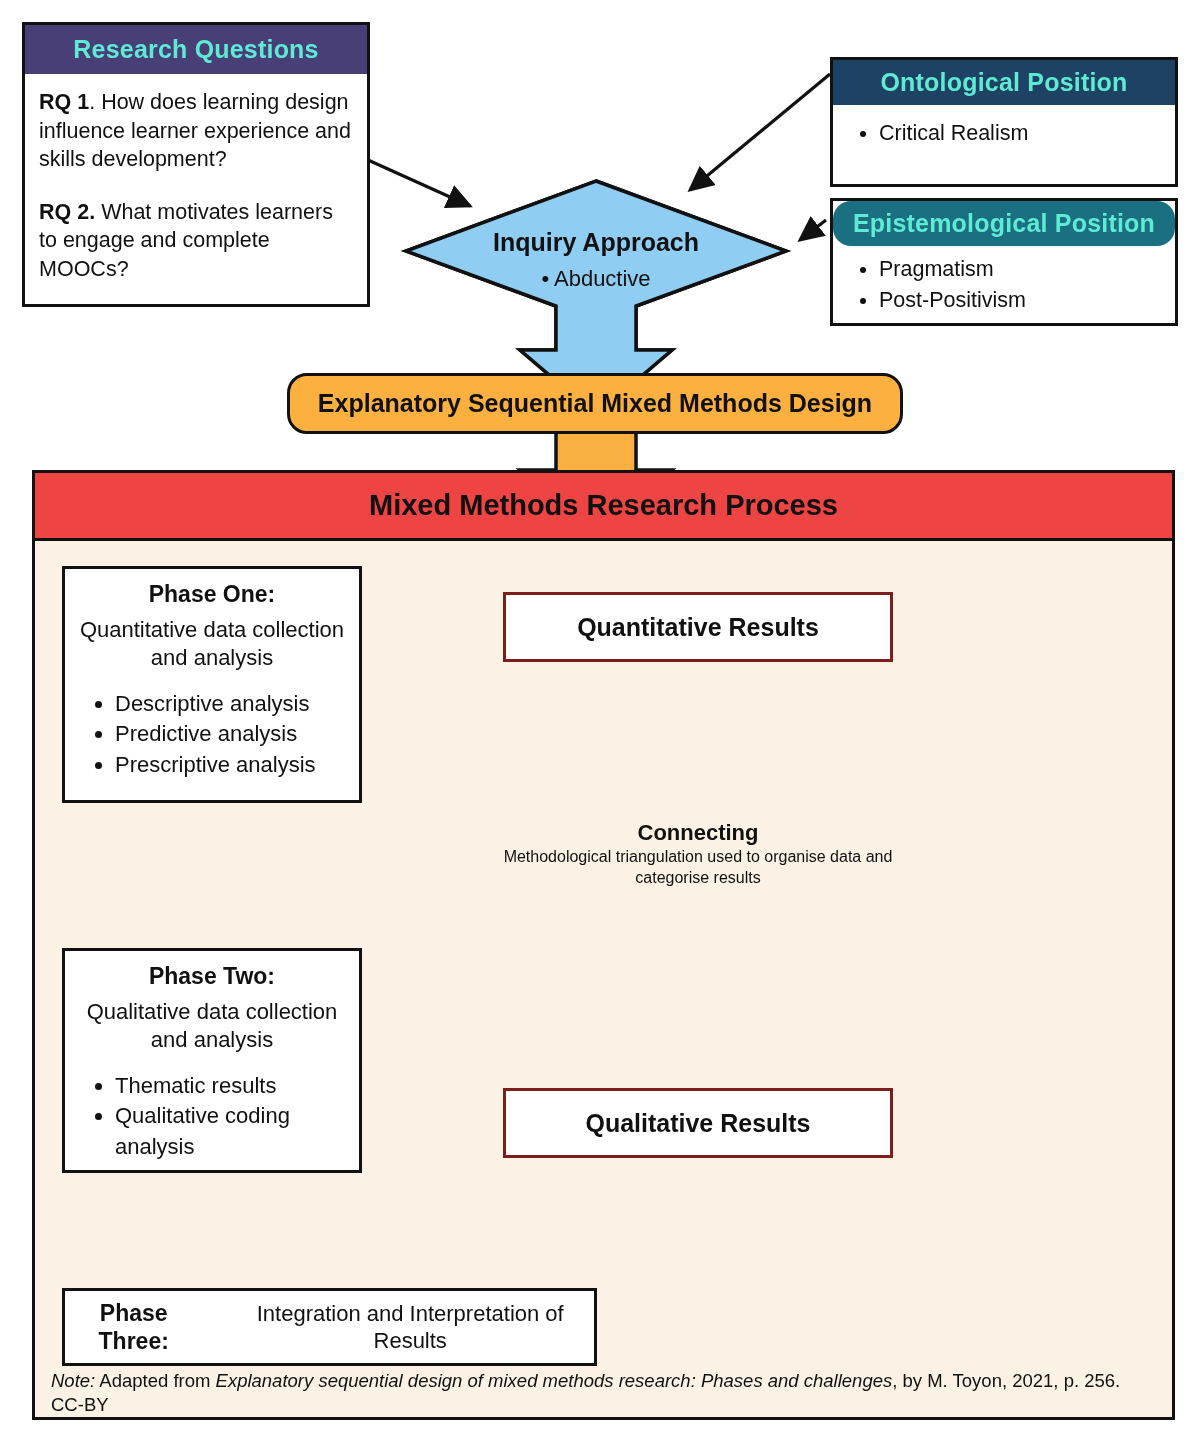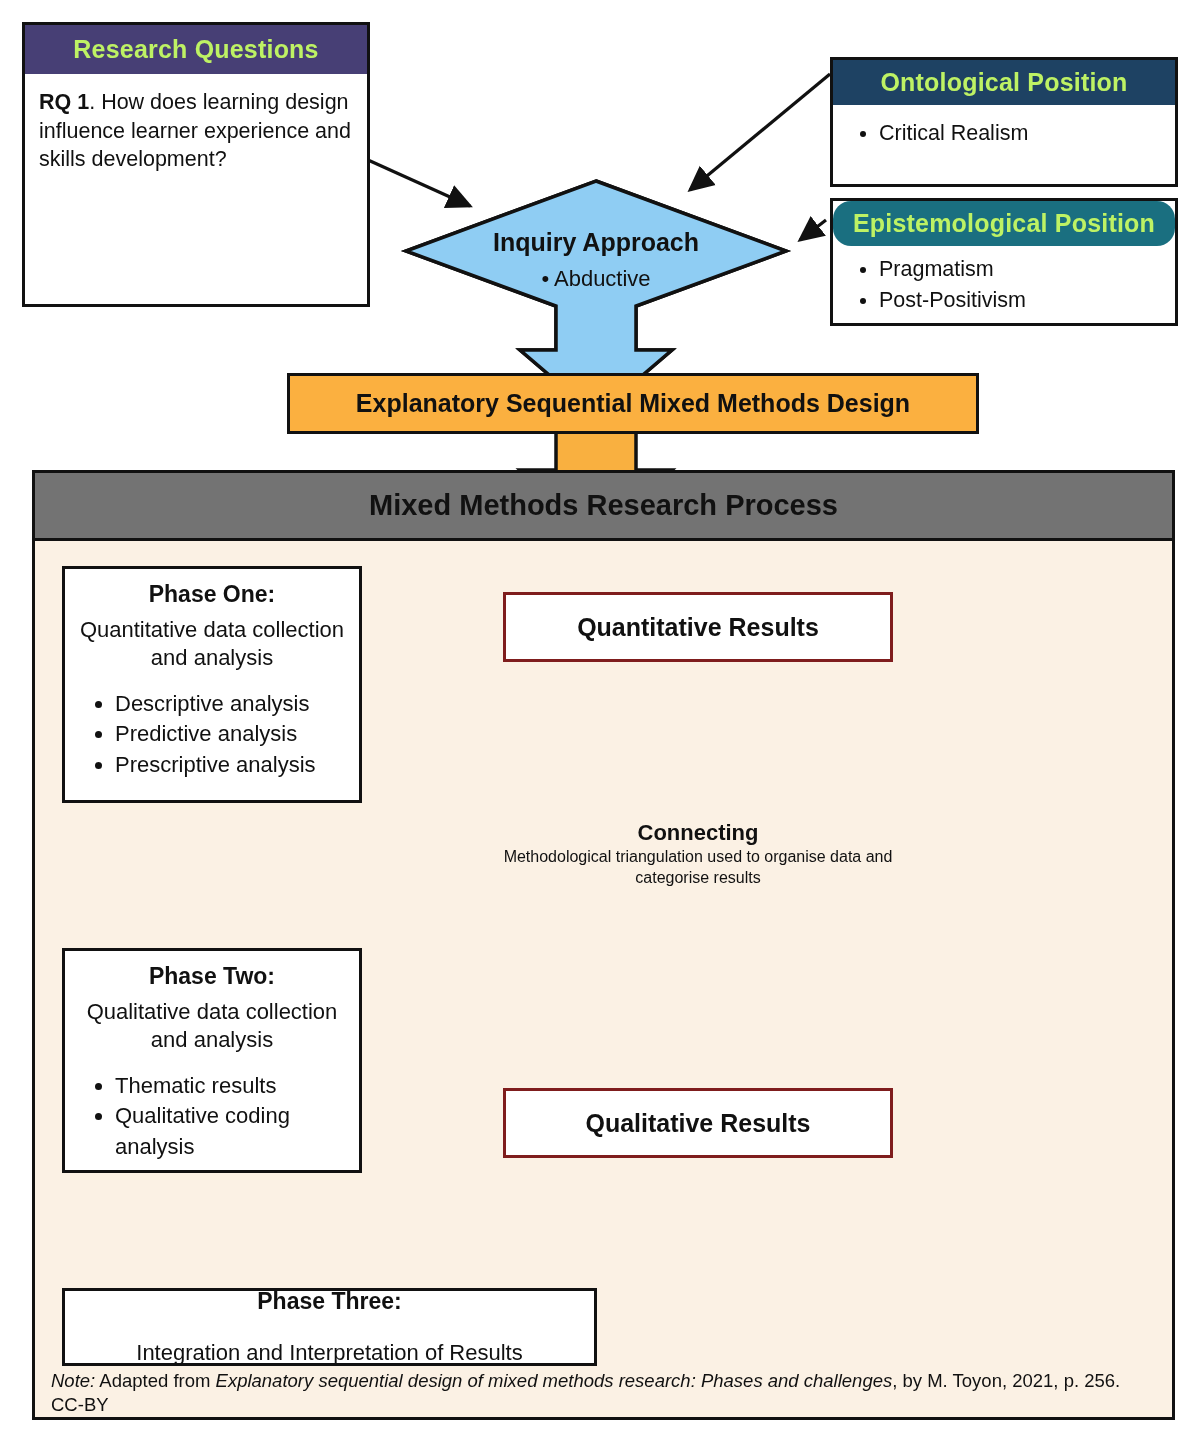--- a/index.html
+++ b/index.html
@@ -17,21 +17,21 @@
   }
   .abs{position:absolute;box-sizing:border-box;}
 
   
   .card{
     border:3px solid #111111;
     background:#ffffff;
   }
   .card-head{
     font-weight:bold;
-    color:#bef264;
+    color:#5eead4;
     text-align:center;
     font-size:25px;
     letter-spacing:.2px;
     display:flex;align-items:center;justify-content:center;
   }
   .card-body{
     background:#ffffff;
     box-sizing:border-box;
   }
   .plain-box{
@@ -77,21 +77,21 @@
     font-size:25px;
     font-weight:bold;
   }
 
   
   #panel{
     border:3px solid #111111;
     background:#FBF1E4;
   }
   #panel-head{
-    background:#737373;
+    background:#ef4444;
     border-bottom:3px solid #111111;
     display:flex;align-items:center;justify-content:center;
     font-size:29px;
     font-weight:bold;
   }
   #panel-note{
     font-size:18.5px;
     line-height:1.3;
     padding:0 16px;
   }
@@ -171,20 +171,23 @@
 
     <path d="M965,888 L1068,888 L1068,1308 L635,1308" fill="none" stroke="#111111" stroke-width="3.4" marker-end="url(#arrowHead)"></path>
   </svg>
 
   <div class="abs card" id="rq-card" style="left:22px;top:22px;width:348px;height:285px;">
     <div class="card-head" id="rq-head" style="height:49px;">Research Questions</div>
     <div class="card-body" style="height:230px;padding-top:14px;">
       <div class="rq-text">
         <b>RQ 1</b><span>. How does learning design influence learner experience and skills development?</span>
       </div>
+      <div class="rq-text" style="margin-top:24px;">
+        <b>RQ 2.</b><span> What motivates learners to engage and complete MOOCs?</span>
+      </div>
     </div>
   </div>
 
   <div class="abs card" id="onto-card" style="left:830px;top:57px;width:348px;height:130px;">
     <div class="card-head" id="onto-head" style="height:45px;">Ontological Position</div>
     <div class="card-body" style="height:56px;display:flex;align-items:center;">
       <ul class="bullets">
         <li>Critical Realism</li>
       </ul>
     </div>
@@ -201,21 +204,21 @@
   </div>
 
   <div class="abs" style="left:406px;top:228px;width:380px;text-align:center;">
     <div class="bold-title" style="font-size:25px;">Inquiry Approach</div>
   </div>
   <div class="abs" style="left:406px;top:266px;width:380px;text-align:center;font-size:22px;">
     <span style="display:inline-block;">•</span>
     <span>Abductive</span>
   </div>
 
-  <div class="abs" id="design-bar" style="left:287px;top:373px;width:692px;height:61px;">Explanatory Sequential Mixed Methods Design</div>
+  <div class="abs" id="design-bar" style="left:287px;top:373px;width:616px;height:61px;border-radius:20px;">Explanatory Sequential Mixed Methods Design</div>
 
   <div class="abs" id="panel" style="left:32px;top:470px;width:1143px;height:950px;">
     <div id="panel-head" style="height:65px;">Mixed Methods Research Process</div>
     <div style="position:relative;height:879px;">
       <div class="abs" id="panel-note" style="left:0;top:828px;width:1137px;">
         <i>Note:</i><span> Adapted from </span><i>Explanatory sequential design of mixed methods research: Phases and challenges</i><span>, by M. Toyon, 2021, p. 256. CC-BY</span>
       </div>
     </div>
   </div>
 
@@ -240,18 +243,18 @@
     <div class="phase-title">Phase Two:</div>
     <div class="phase-sub">Qualitative data collection and analysis</div>
     <ul class="phase-list">
       <li>Thematic results</li>
       <li>Qualitative coding analysis</li>
     </ul>
   </div>
 
   <div class="abs result-box" style="left:503px;top:1088px;width:390px;height:70px;">Qualitative Results</div>
 
-  <div class="abs plain-box" style="left:62px;top:1288px;width:535px;height:78px;flex-direction:column;gap:24px;">
+  <div class="abs plain-box" style="left:62px;top:1288px;width:535px;height:78px;flex-direction:row;gap:24px;">
     <div class="p3-title">Phase Three:</div>
     <div class="p3-sub">Integration and Interpretation of Results</div>
   </div>
 
 </div>
 
 </body></html>

